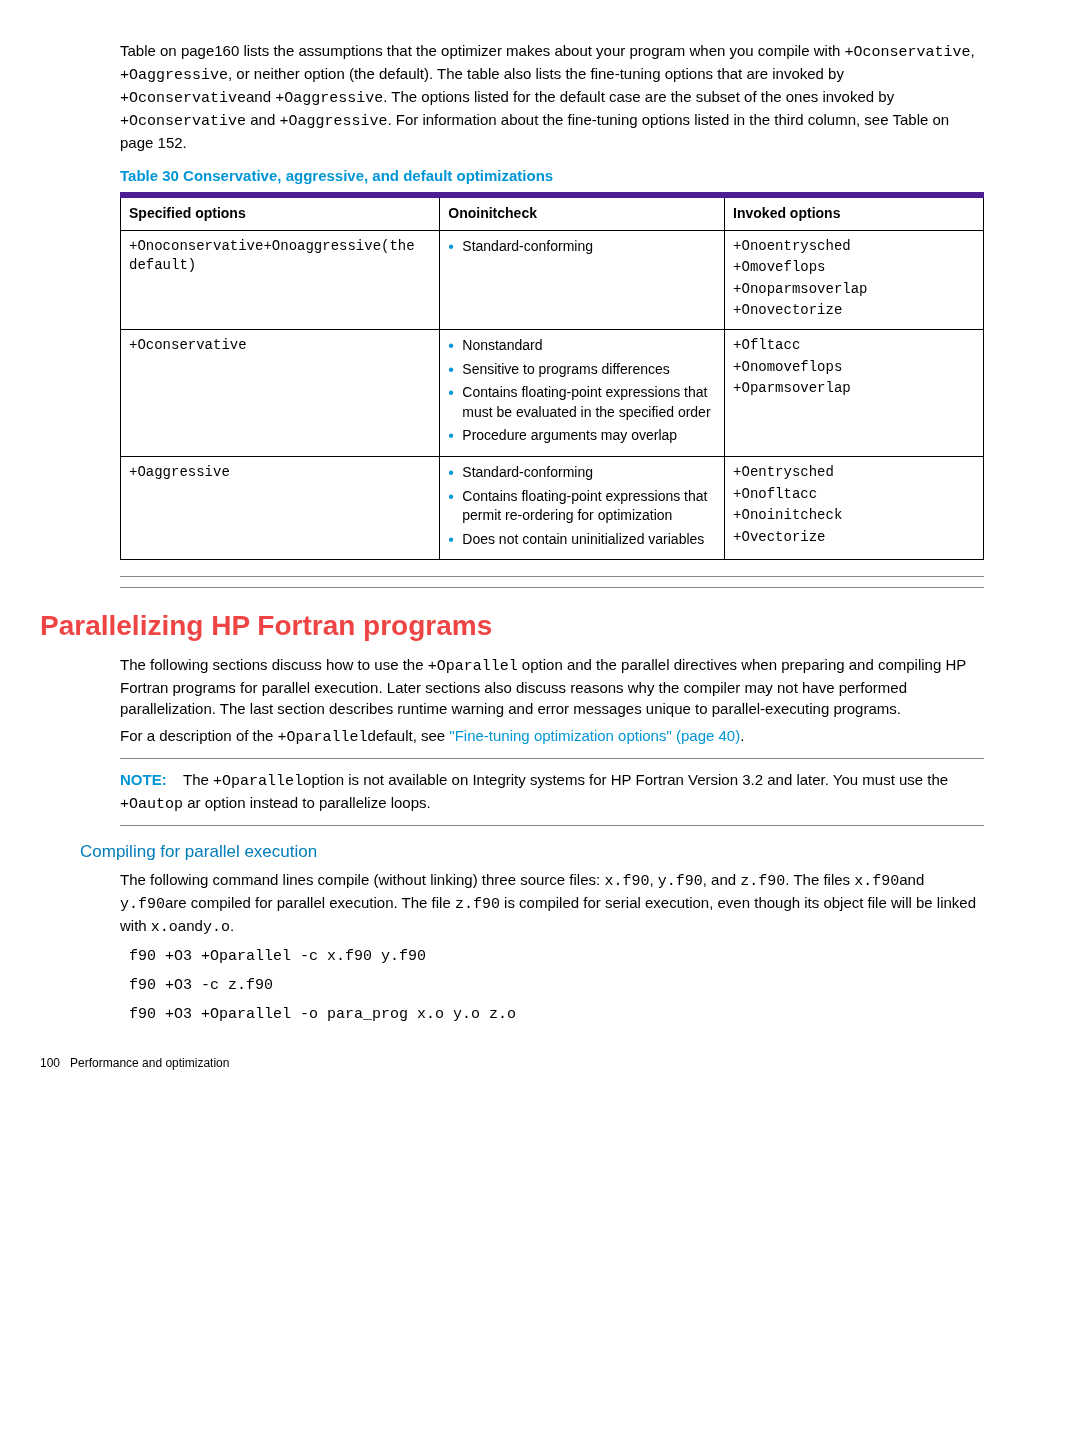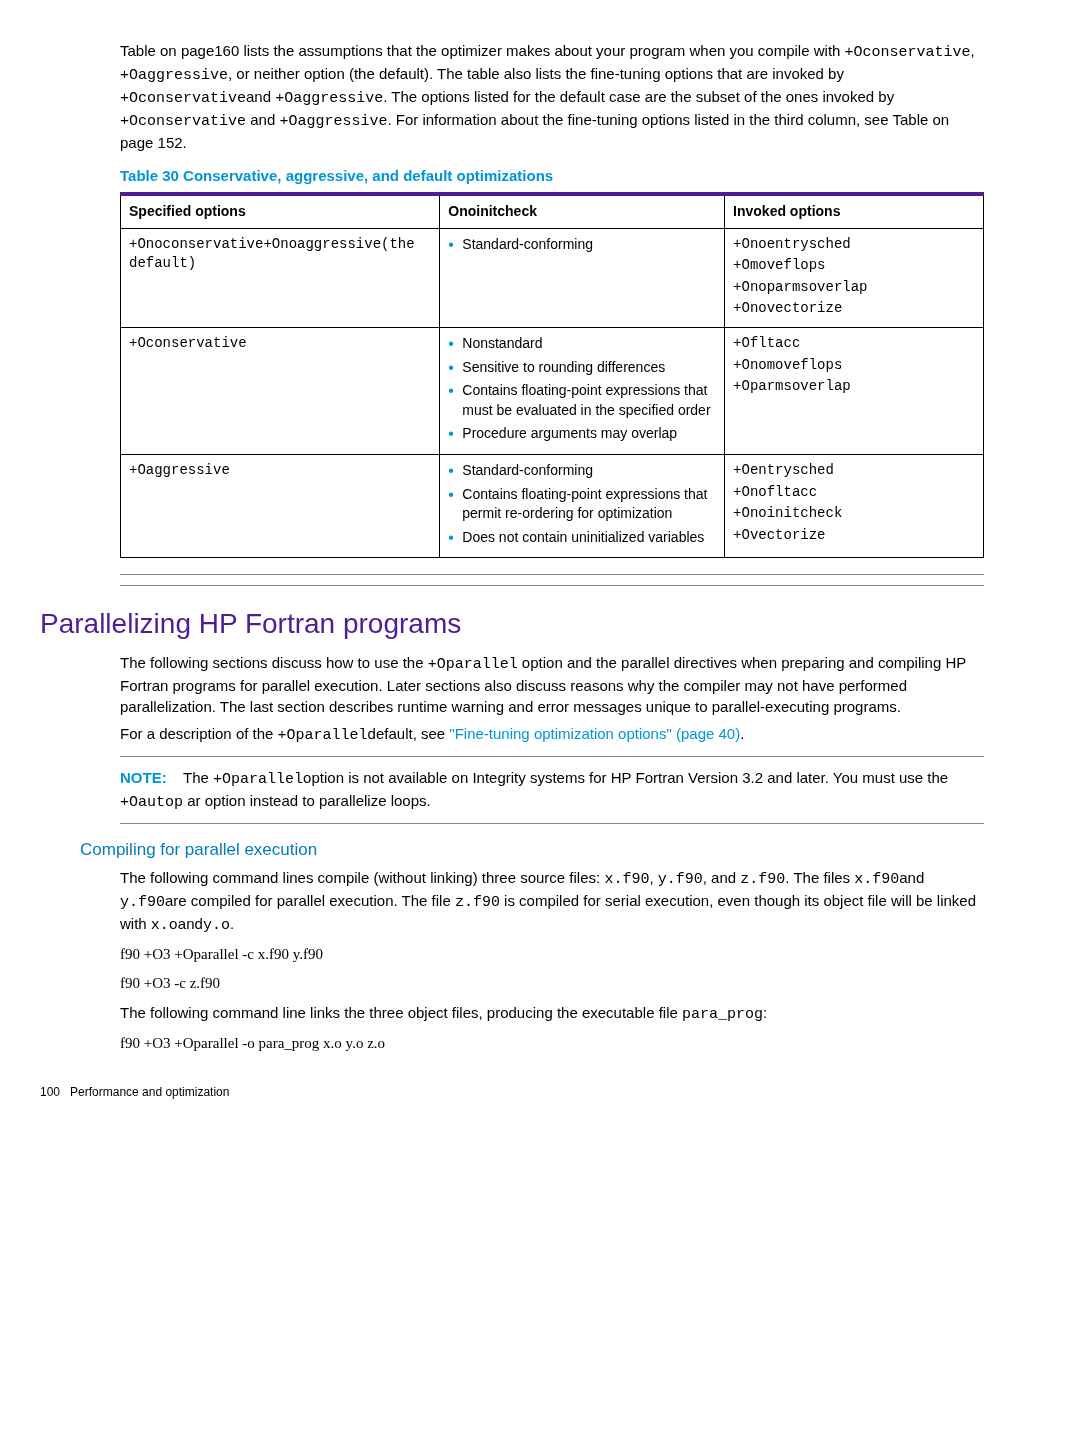--- a/index.html
+++ b/index.html
@@ -30,21 +30,21 @@
     margin-bottom: 16px;
   }
   th, td {
     border: 1px solid #000;
     padding: 6px 8px;
     vertical-align: top;
     text-align: left;
     font-size: 14px;
   }
   th { font-weight: bold; }
-  thead tr { border-top: 4px solid #4c1d95; }
+  thead tr { border-top: 6px solid #4c1d95; }
   ul.bullets {
     list-style: none;
     padding-left: 0;
     margin: 0;
   }
   ul.bullets li {
     position: relative;
     padding-left: 14px;
     margin-bottom: 4px;
   }
@@ -61,35 +61,35 @@
   hr.note-rule {
     border: none;
     border-top: 1px solid #888;
     margin: 10px 0;
   }
   .note-label {
     color: #0096d6;
     font-weight: bold;
   }
   h1.section {
-    color: #4c1d95;
-    font-weight: normal;
+    color: #ef4444;
+    font-weight: bold;
     font-size: 28px;
     margin: 18px 0 8px 0;
   }
   h2.subsection {
     color: #007dba;
     font-weight: normal;
     font-size: 17px;
     margin: 14px 0 6px 0;
   }
   a.link { color: #0096d6; text-decoration: none; }
   .codeblock {
-    font-family: Liberation Serif, serif;
-    margin: 8px 0;
+    font-family: Liberation Mono, monospace;
+    margin: 8px 9px;
   }
   .footer {
     font-size: 12px;
     margin-top: 30px;
   }
 </style>
 </head>
 <body>
 
 <div class="page">
@@ -123,21 +123,21 @@
               <div>+Onoparmsoverlap</div>
               <div>+Onovectorize</div>
             </div>
           </td>
         </tr>
         <tr>
           <td class="mono">+Oconservative</td>
           <td>
             <ul class="bullets">
               <li>Nonstandard</li>
-              <li>Sensitive to rounding differences</li>
+              <li>Sensitive to programs differences</li>
               <li>Contains floating-point expressions that must be evaluated in the specified order</li>
               <li>Procedure arguments may overlap</li>
             </ul>
           </td>
           <td>
             <div class="mono-list">
               <div>+Ofltacc</div>
               <div>+Onomoveflops</div>
               <div>+Oparmsoverlap</div>
             </div>
@@ -189,23 +189,20 @@
   <h2 class="subsection" style="margin-left:40px">Compiling for parallel execution</h2>
 
   <div class="content-indent">
     <p>
       <span>The following command lines compile (without linking) three source files: </span><code>x.f90</code><span>, </span><code>y.f90</code><span>, and </span><code>z.f90</code><span>. The files </span><code>x.f90</code><span>and </span><code>y.f90</code><span>are compiled for parallel execution. The file  </span><code>z.f90</code><span> is compiled for serial execution, even though its object file will be linked with </span><code>x.o</code><span>and</span><code>y.o</code><span>.</span>
     </p>
 
     <div class="codeblock">f90 +O3 +Oparallel -c x.f90 y.f90</div>
     <div class="codeblock">f90 +O3 -c z.f90</div>
 
-    <p>
-      <span>The following command line links the three object files, producing the executable file </span><code>para_prog</code><span>:</span>
-    </p>
 
     <div class="codeblock">f90 +O3 +Oparallel -o para_prog x.o y.o z.o</div>
   </div>
 
   <div class="footer">
     <span>100</span>&nbsp;&nbsp;&nbsp;<span>Performance and optimization</span>
   </div>
 
 </div>
 

